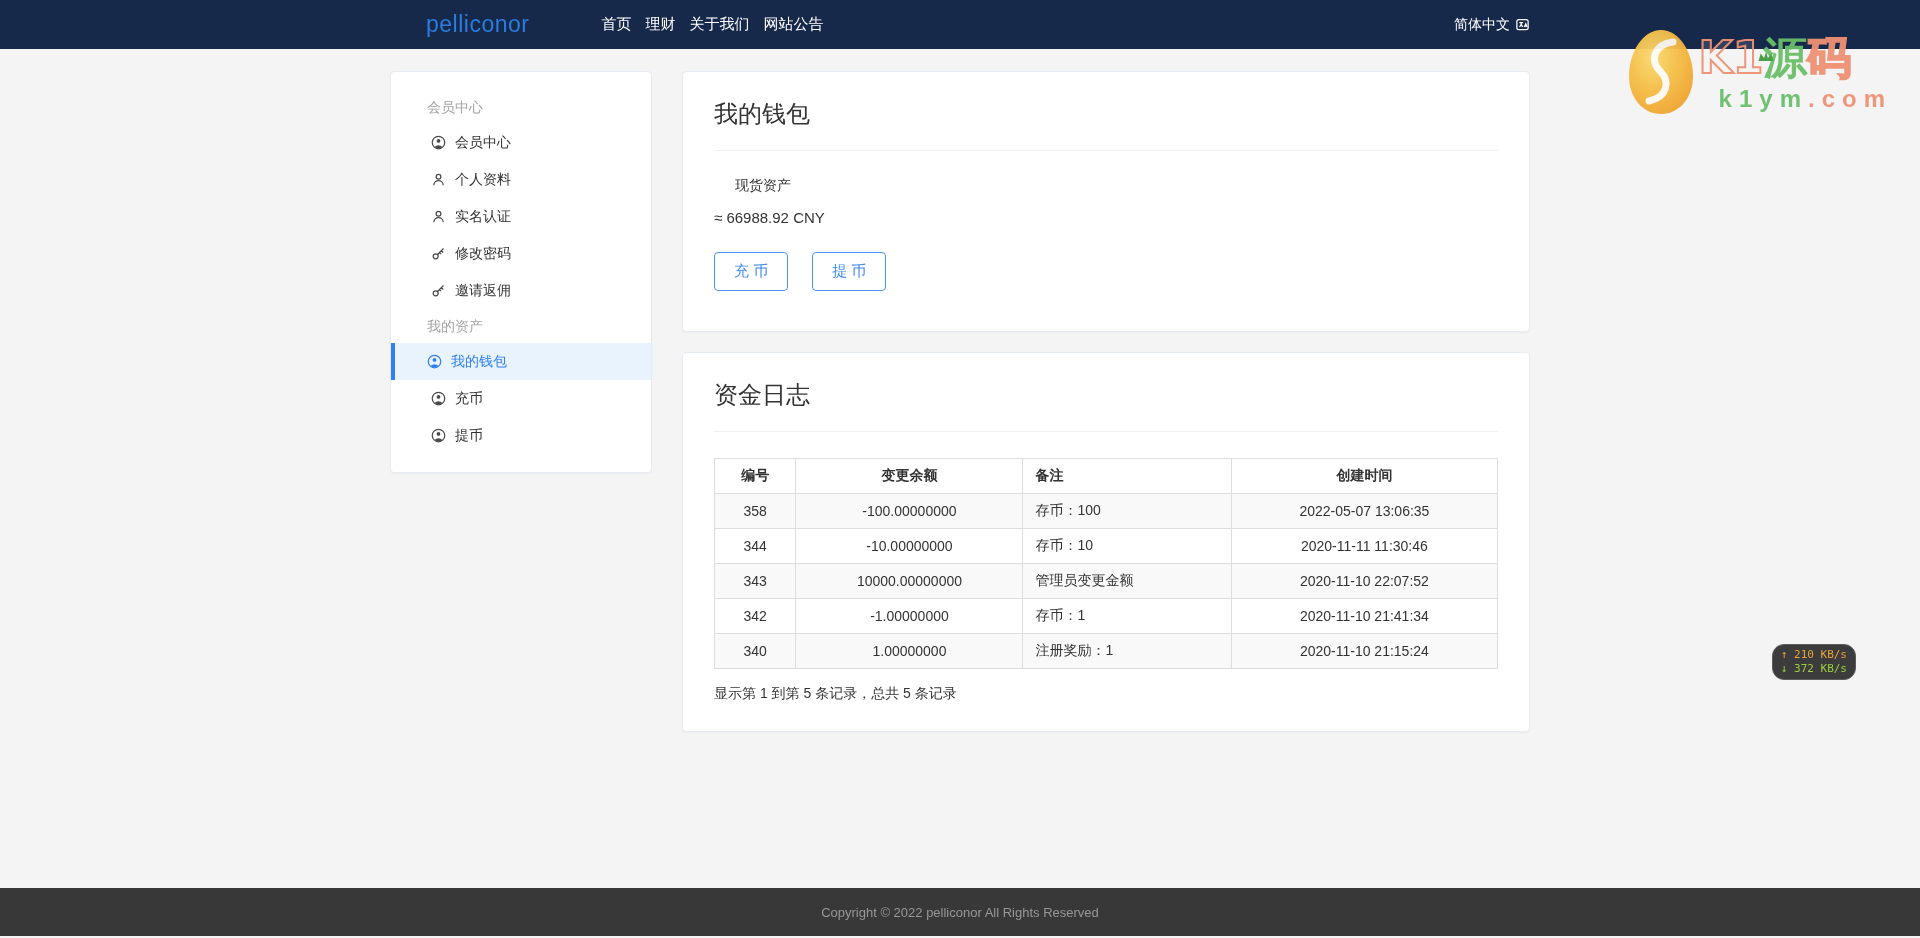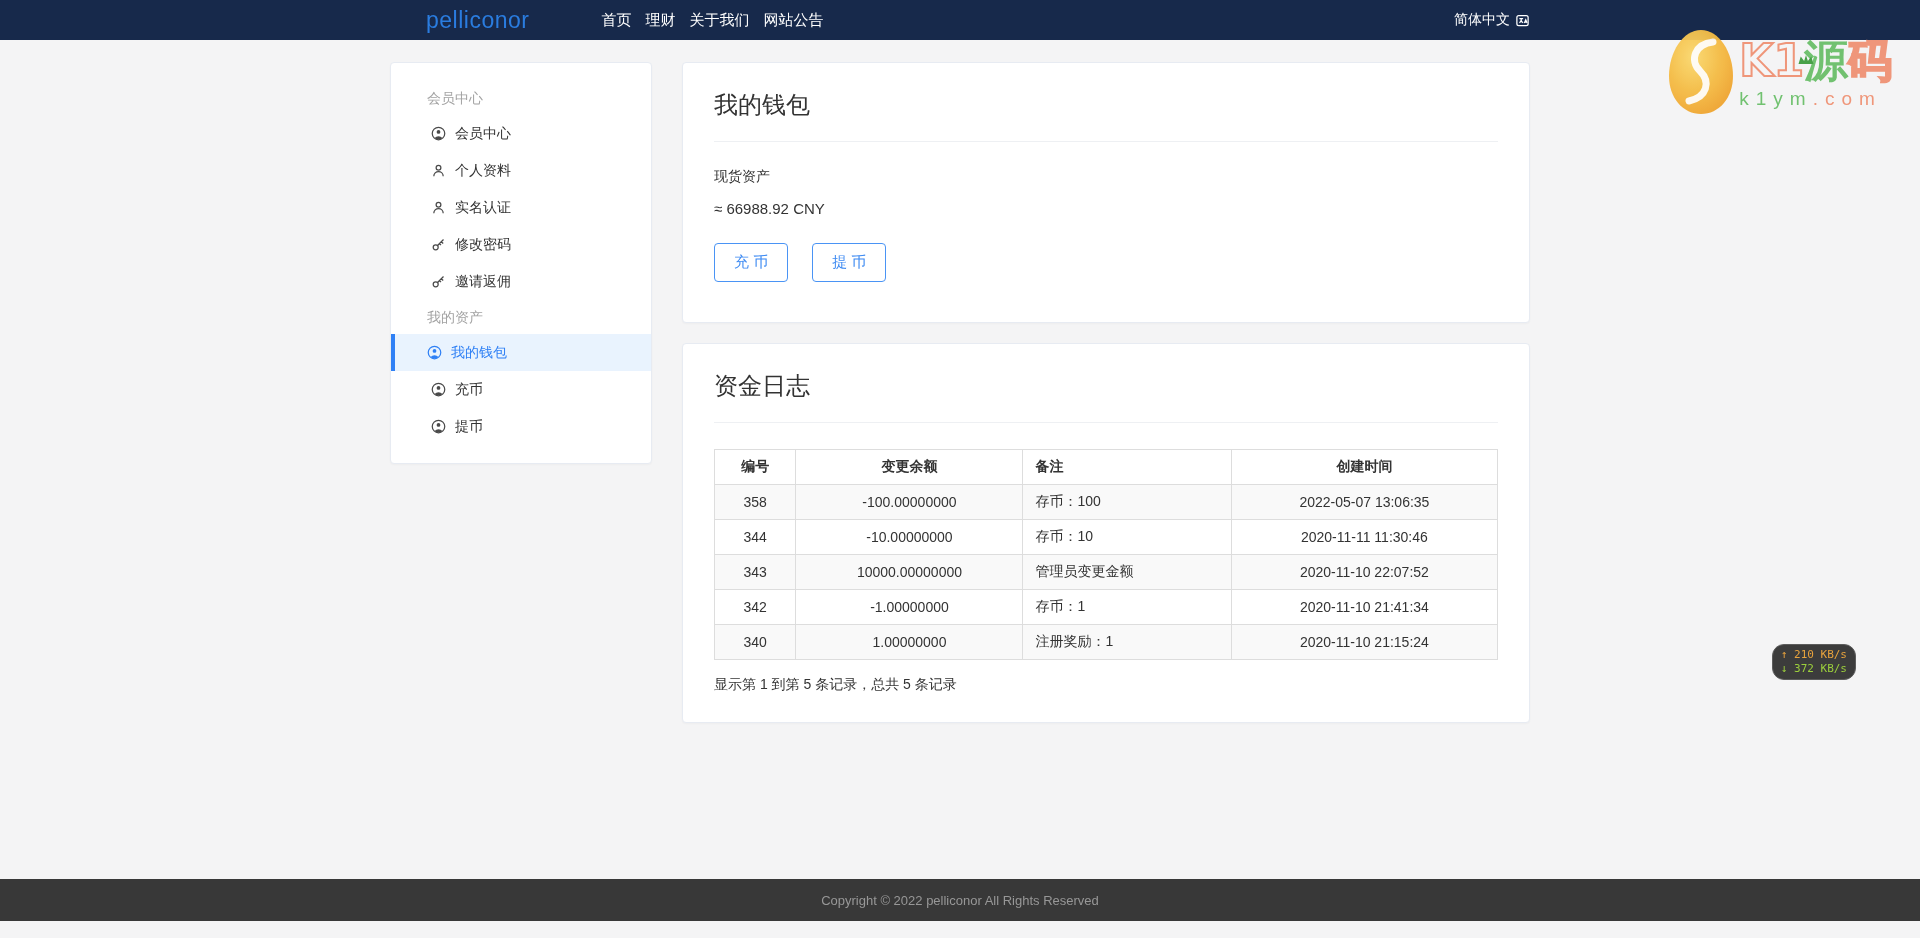--- a/index.html
+++ b/index.html
@@ -2,21 +2,21 @@
 <html><head>
 <meta charset="utf-8">
 <style>
   * { margin:0; padding:0; box-sizing:border-box; }
   html,body { width:1920px; height:938px; }
   body {
     font-family:"Liberation Sans","DejaVu Sans",sans-serif;
     background:#f4f4f5; color:#333; position:relative; overflow:hidden;
   }
   
-  .navbar { height:40px; background:#17294b; display:flex; align-items:center; }
+  .navbar { height:49px; background:#17294b; display:flex; align-items:center; }
   .nav-inner { width:1140px; margin:0 auto; display:flex; align-items:center; }
   .logo { margin-left:36px; font-size:23px; color:#2a7cdf; letter-spacing:0.5px; cursor:pointer; text-decoration:none; }
   .nav-links { margin-left:72px; display:flex; gap:14px; }
   .nav-links a { color:#fff; font-size:15px; text-decoration:none; cursor:pointer; }
   .lang { margin-left:auto; display:flex; align-items:center; gap:5px; color:#fff; font-size:14px; cursor:pointer; }
   .lang-icon svg { display:block; }
   
   .content { width:1140px; margin:0 auto; padding-top:22px; display:flex; gap:30px; min-height:839px; align-items:flex-start; }
   .card { background:#fff; border:1px solid #e7ebf2; border-radius:4px; box-shadow:0 1px 2px rgba(0,0,0,0.03); }
   
@@ -25,45 +25,45 @@
   .side-item { height:37px; display:flex; align-items:center; padding-left:36px; font-size:14px; color:#333; cursor:pointer; border-left:4px solid transparent; }
   .side-item .icon { width:15px; height:15px; margin-right:9px; color:#4a4a4a; display:inline-flex; }
   .side-item .icon svg { width:15px; height:15px; }
   .side-item.active { background:#e9f3fe; color:#2f80f5; border-left-color:#2f80f5; padding-left:32px; }
   .side-item.active .icon { color:#2f80f5; }
   
   .main { flex:1; }
   .panel { padding:26px 31px 28px 31px; margin-bottom:20px; }
   .panel h2 { font-size:24px; font-weight:400; color:#333; margin-bottom:20px; }
   .panel hr { border:none; border-top:1px solid #eef0f3; margin-bottom:26px; }
-  .asset-label { font-size:14px; margin-bottom:14px; }
+  .asset-label { font-size:14px; margin-bottom:14px;margin-left:21px; }
   .balance { font-size:15px; margin-bottom:13px; }
   .approx { font-size:15px; margin-bottom:26px; }
   .btn-row { display:flex; gap:24px; margin-bottom:12px; }
   .btn-outline { background:#fff; border:1px solid #4a94f5; color:#3d8af2; font-size:15px; padding:9px 19px; border-radius:4px; cursor:pointer; font-family:inherit; }
   
   table { width:100%; border-collapse:collapse; font-size:14px; }
   th, td { border:1px solid #ddd; padding:8px 12px; height:35px; }
   th { font-weight:700; background:#fff; }
   tbody tr:nth-child(odd) { background:#f9f9f9; }
   .col-id, .col-amount, .col-time { text-align:center; }
   .col-note { text-align:left; }
   .summary { font-size:14px; margin-top:16px; color:#333; }
   
-  footer { height:42px; background:#383838; display:flex; align-items:center; justify-content:center; }
+  footer { height:48px; background:#383838; display:flex; align-items:center; justify-content:center; }
   footer div { color:#979797; font-size:13px; }
   
   .watermark { position:absolute; top:28px; right:28px; display:flex; align-items:center; gap:4px; z-index:50; opacity:0.95; pointer-events:none; }
   .wm-text { display:flex; flex-direction:column; align-items:flex-start; }
   .wm-brand { font-size:44px; font-weight:700; line-height:1.05; position:relative; font-family:"DejaVu Sans",sans-serif; }
   .wm-outline { color:rgba(255,255,255,0.12); -webkit-text-stroke:2px #ef9274; }
   .wm-green { color:#6abf69; }
   .wm-orange { color:#ef9274; }
   .wm-crown { position:absolute; left:58px; top:-11px; }
-  .wm-domain { font-size:19px; font-weight:400; letter-spacing:7px; margin-top:4px; margin-left:0; }
+  .wm-domain { font-size:24px; font-weight:700; letter-spacing:7px; margin-top:4px; margin-left:20px; }
   
   .net-monitor { position:absolute; top:644px; right:64px; background:#3c3c3c; border:1px solid #5c5c5c; border-radius:12px; padding:3px 8px; font-family:"DejaVu Sans Mono",monospace; font-size:11px; line-height:14px; z-index:60; }
   .net-up { color:#e8a33d; }
   .net-down { color:#9ccf3c; }
 </style>
 </head>
 <body>
 
 <header class="navbar">
   <div class="nav-inner">

